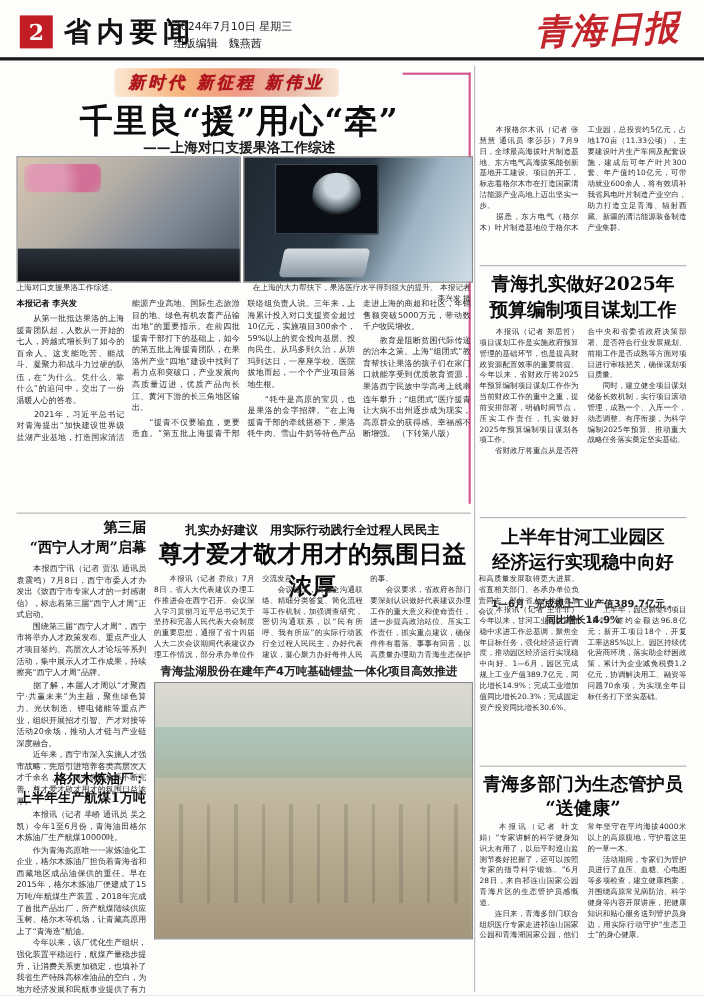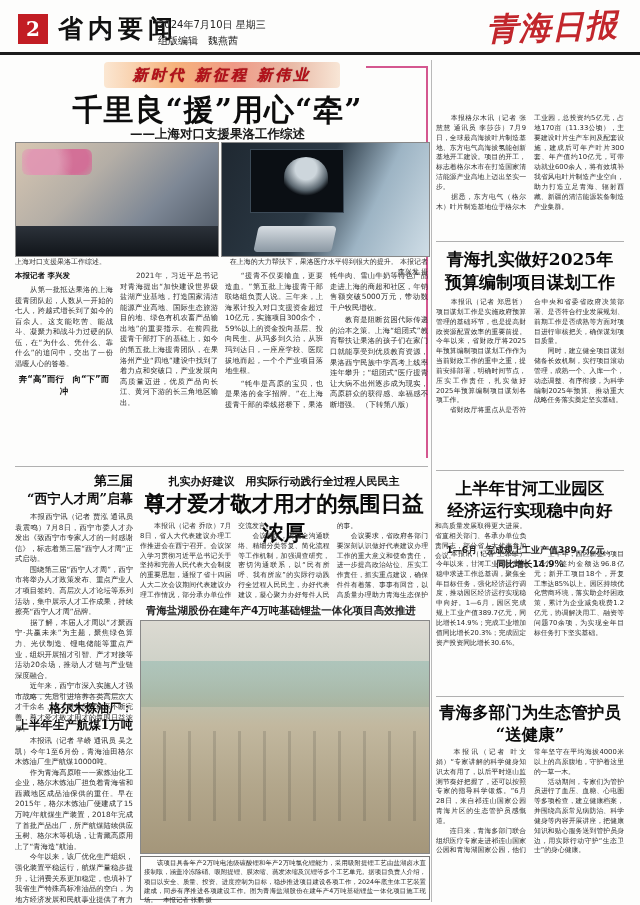--- a/index.html
+++ b/index.html
@@ -13,21 +13,21 @@
   .section-title{left:58px;top:12px;font-size:25px;font-weight:bold;letter-spacing:5px;color:#111;
     font-family:"DejaVu Serif",serif;}
   .dateblock{left:158px;top:17px;font-size:10px;color:#222;line-height:1.6;}
   .masthead{right:22px;top:6px;font-size:32px;color:#c2262c;font-weight:bold;font-style:italic;
     font-family:"DejaVu Serif",serif;transform:rotate(-2deg);letter-spacing:1px;}
   .headrule{left:0;top:52px;width:640px;height:3px;background:#1c1c1c;}
   
   .vdiv{left:431px;top:60px;width:1px;height:842px;background:#b9b9b9;}
   .hdiv{height:1px;background:#b0b0b0;}
   
-  .banner{left:104px;top:62px;width:236px;height:26px;border-radius:4px;
+  .banner{left:104px;top:62px;width:204px;height:26px;border-radius:4px;
     background:linear-gradient(90deg,#fbe7d2 0%,#f6b37c 30%,#ef9a86 55%,#e9bba8 80%,#f8e6d6 100%);
     display:flex;align-items:center;justify-content:center;}
   .banner span{color:#b5121b;font-weight:bold;font-style:italic;font-size:15px;letter-spacing:3px;
     font-family:"DejaVu Serif",serif;text-shadow:0 0 1px #7d0a10;}
   .main-headline{left:10px;top:90px;width:415px;text-align:center;font-size:30px;font-weight:bold;
     color:#0d0d0d;font-family:"DejaVu Serif",serif;letter-spacing:1px;}
   .main-sub{left:10px;top:126px;width:415px;text-align:center;font-size:12.5px;font-weight:bold;color:#1a1a1a;}
   .pink-v{left:426px;top:66px;width:2px;height:392px;background:#d4578f;}
   .pink-h{left:366px;top:66px;width:62px;height:2px;background:#d4578f;}
   .photo{border:1px solid #888;overflow:hidden;}
@@ -120,21 +120,20 @@
     <div class="monitor"></div>
     <div class="scan"></div>
     <div class="console"></div>
   </div>
   <div class="abs caption" style="left:15px;top:258px;width:202px;">上海对口支援果洛工作综述。</div>
   <div class="abs caption" style="left:221px;top:258px;width:207px;text-align:right;">在上海的大力帮扶下，果洛医疗水平得到很大的提升。 本报记者 李兴发 摄</div>
 
   <div class="abs main-body">
     <p class="byline">本报记者 李兴发</p>
     <p class="btxt">　　从第一批抵达果洛的上海援青团队起，人数从一开始的七人，跨越式增长到了如今的百余人。这支能吃苦、能战斗、凝聚力和战斗力过硬的队伍，在“为什么、凭什么、靠什么”的追问中，交出了一份温暖人心的答卷。</p>
-    <p class="sec-head">奔“高”而行　向“下”而冲</p>
     <p class="btxt">　　2021年，习近平总书记对青海提出“加快建设世界级盐湖产业基地，打造国家清洁能源产业高地、国际生态旅游目的地、绿色有机农畜产品输出地”的重要指示。在前四批援青干部打下的基础上，如今的第五批上海援青团队，在果洛州产业“四地”建设中找到了着力点和突破口，产业发展向高质量迈进，优质产品向长江、黄河下游的长三角地区输出。</p>
     <p class="btxt">　　“援青不仅要输血，更要造血。”第五批上海援青干部联络组负责人说。三年来，上海累计投入对口支援资金超过10亿元，实施项目300余个，59%以上的资金投向基层、投向民生。从玛多到久治，从班玛到达日，一座座学校、医院拔地而起，一个个产业项目落地生根。</p>
     <p class="btxt">　　“牦牛是高原的宝贝，也是果洛的金字招牌。”在上海援青干部的牵线搭桥下，果洛牦牛肉、雪山牛奶等特色产品走进上海的商超和社区，年销售额突破5000万元，带动数千户牧民增收。</p>
     <p class="btxt">　　教育是阻断贫困代际传递的治本之策。上海“组团式”教育帮扶让果洛的孩子们在家门口就能享受到优质教育资源，果洛西宁民族中学高考上线率连年攀升；“组团式”医疗援青让大病不出州逐步成为现实，高原群众的获得感、幸福感不断增强。 （下转第八版）</p>
   </div>
 
   <div class="abs small-headline talent-head">第三届
 “西宁人才周”启幕</div>
   <div class="abs btxt talent-body">　　本报西宁讯（记者 贾泓 通讯员 袁震鸣）7月8日，西宁市委人才办发出《致西宁市专家人才的一封感谢信》，标志着第三届“西宁人才周”正式启动。
 　　围绕第三届“西宁人才周”，西宁市将举办人才政策发布、重点产业人才项目签约、高层次人才论坛等系列活动，集中展示人才工作成果，持续擦亮“西宁人才周”品牌。
@@ -153,21 +152,20 @@
     <p class="btxt" style="font-size:6.8px;">　　本报讯（记者 乔欣）7月8日，省人大代表建议办理工作推进会在西宁召开。会议深入学习贯彻习近平总书记关于坚持和完善人民代表大会制度的重要思想，通报了省十四届人大二次会议期间代表建议办理工作情况，部分承办单位作交流发言。
 　　会议指出，要健全沟通联络、精细分类答复、简化流程等工作机制，加强调查研究，密切沟通联系，以“民有所呼、我有所应”的实际行动践行全过程人民民主，办好代表建议，凝心聚力办好每件人民的事。
 　　会议要求，省政府各部门要深刻认识做好代表建议办理工作的重大意义和使命责任，进一步提高政治站位、压实工作责任，抓实重点建议，确保件件有着落、事事有回音，以高质量办理助力青海生态保护和高质量发展取得更大进展。省直相关部门、各承办单位负责同志，部分省人大代表参加会议。</p>
   </div>
 
   <div class="abs salt-capbar">青海盐湖股份在建年产4万吨基础锂盐一体化项目高效推进</div>
   <div class="abs photo salt-photo">
     <div class="water"></div>
     <div class="piles"></div>
   </div>
-  <div class="abs salt-capbox">　　该项目具备年产2万吨电池级碳酸锂和年产2万吨氯化锂能力，采用吸附提锂工艺由盐湖卤水直接制取，涵盖冷冻除硝、吸附提锂、膜浓缩、蒸发浓缩及沉锂等多个工艺单元。据项目负责人介绍，项目以安全、质量、投资、进度控制为目标，稳步推进项目建设各项工作，2024年底主体工艺装置建成，同步有序推进各项建设工作。图为青海盐湖股份在建年产4万吨基础锂盐一体化项目施工现场。　本报记者 张鹏 摄</div>
 
   <div class="abs rbody r1-body">
     <p class="btxt" style="font-size:6.8px;">　　本报格尔木讯（记者 张慧慧 通讯员 李莎莎）7月9日，全球最高海拔叶片制造基地、东方电气高海拔氢能创新基地开工建设。项目的开工，标志着格尔木市在打造国家清洁能源产业高地上迈出坚实一步。
 　　据悉，东方电气（格尔木）叶片制造基地位于格尔木工业园，总投资约5亿元，占地170亩（11.33公顷），主要建设叶片生产车间及配套设施，建成后可年产叶片300套、年产值约10亿元，可带动就业600余人，将有效填补我省风电叶片制造产业空白，助力打造立足青海、辐射西藏、新疆的清洁能源装备制造产业集群。</p>
   </div>
 
   <div class="abs rhead r2-head">青海扎实做好2025年
 预算编制项目谋划工作</div>
   <div class="abs rbody r2-body">
     <p class="btxt" style="font-size:6.8px;">　　本报讯（记者 郑思哲）项目谋划工作是实施政府预算管理的基础环节，也是提高财政资源配置效率的重要前提。今年以来，省财政厅将2025年预算编制项目谋划工作作为当前财政工作的重中之重，提前安排部署，明确时间节点，压实工作责任，扎实做好2025年预算编制项目谋划各项工作。

